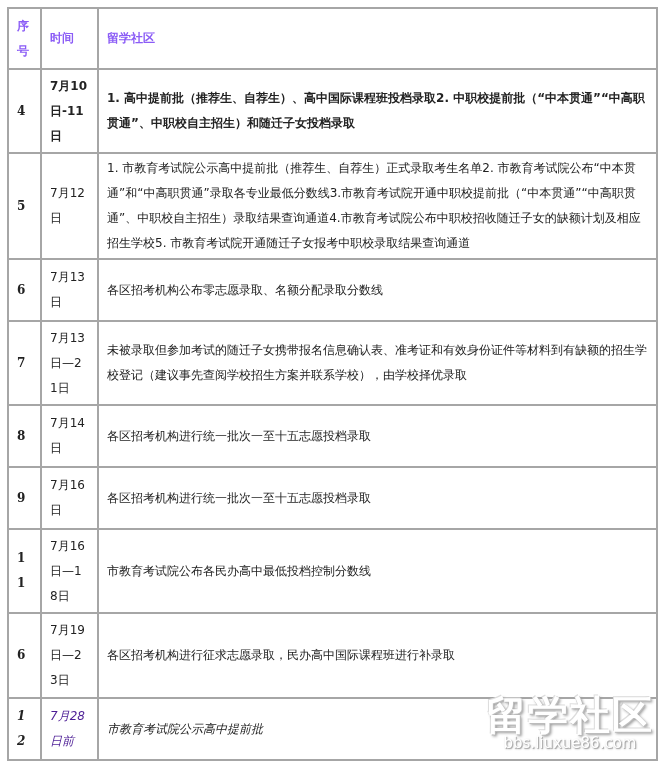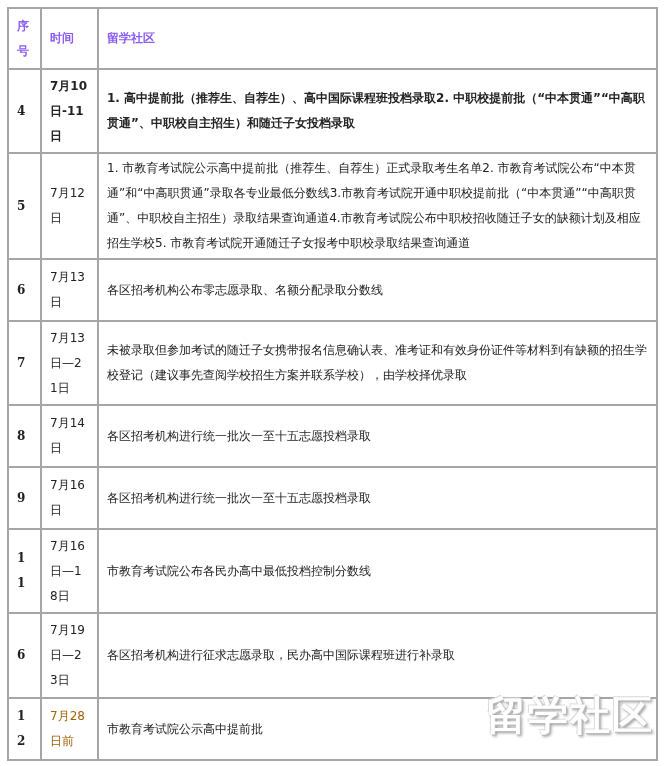--- a/index.html
+++ b/index.html
@@ -50,21 +50,21 @@
       padding-right: 4px;
       font-size: 12px;
       line-height: 24px;
     }
     td.time {
       font-size: 12px;
       padding-left: 8px;
       padding-right: 4px;
     }
     td.time.bold-time { font-weight: bold; }
-    td.time.red { color: #a16207; }
+    td.time.red { color: #4c1d95; }
     td.content { font-size: 12px; }
     td.content.bold { font-weight: bold; }
     .watermark {
       position: absolute;
       right: 10px;
       bottom: 10px;
       width: 170px;
       height: 60px;
       pointer-events: none;
       text-align: center;
@@ -136,23 +136,24 @@
     <tr style="height:84px;">
       <td class="no">11</td>
       <td class="time">7月16日—18日</td>
       <td class="content">市教育考试院公布各民办高中最低投档控制分数线</td>
     </tr>
     <tr style="height:85px;">
       <td class="no">6</td>
       <td class="time">7月19日—23日</td>
       <td class="content">各区招考机构进行征求志愿录取，民办高中国际课程班进行补录取</td>
     </tr>
-    <tr style="height:62px;">
+    <tr style="height:62px;font-style:italic;">
       <td class="no">12</td>
       <td class="time red">7月28日前</td>
       <td class="content">市教育考试院公示高中提前批</td>
     </tr>
   </tbody>
 </table>
 
 <div class="watermark">
   <div class="wm-main">留学社区</div>
+  <div class="wm-sub">bbs.liuxue86.com</div>
 </div>
 
 </body></html>

